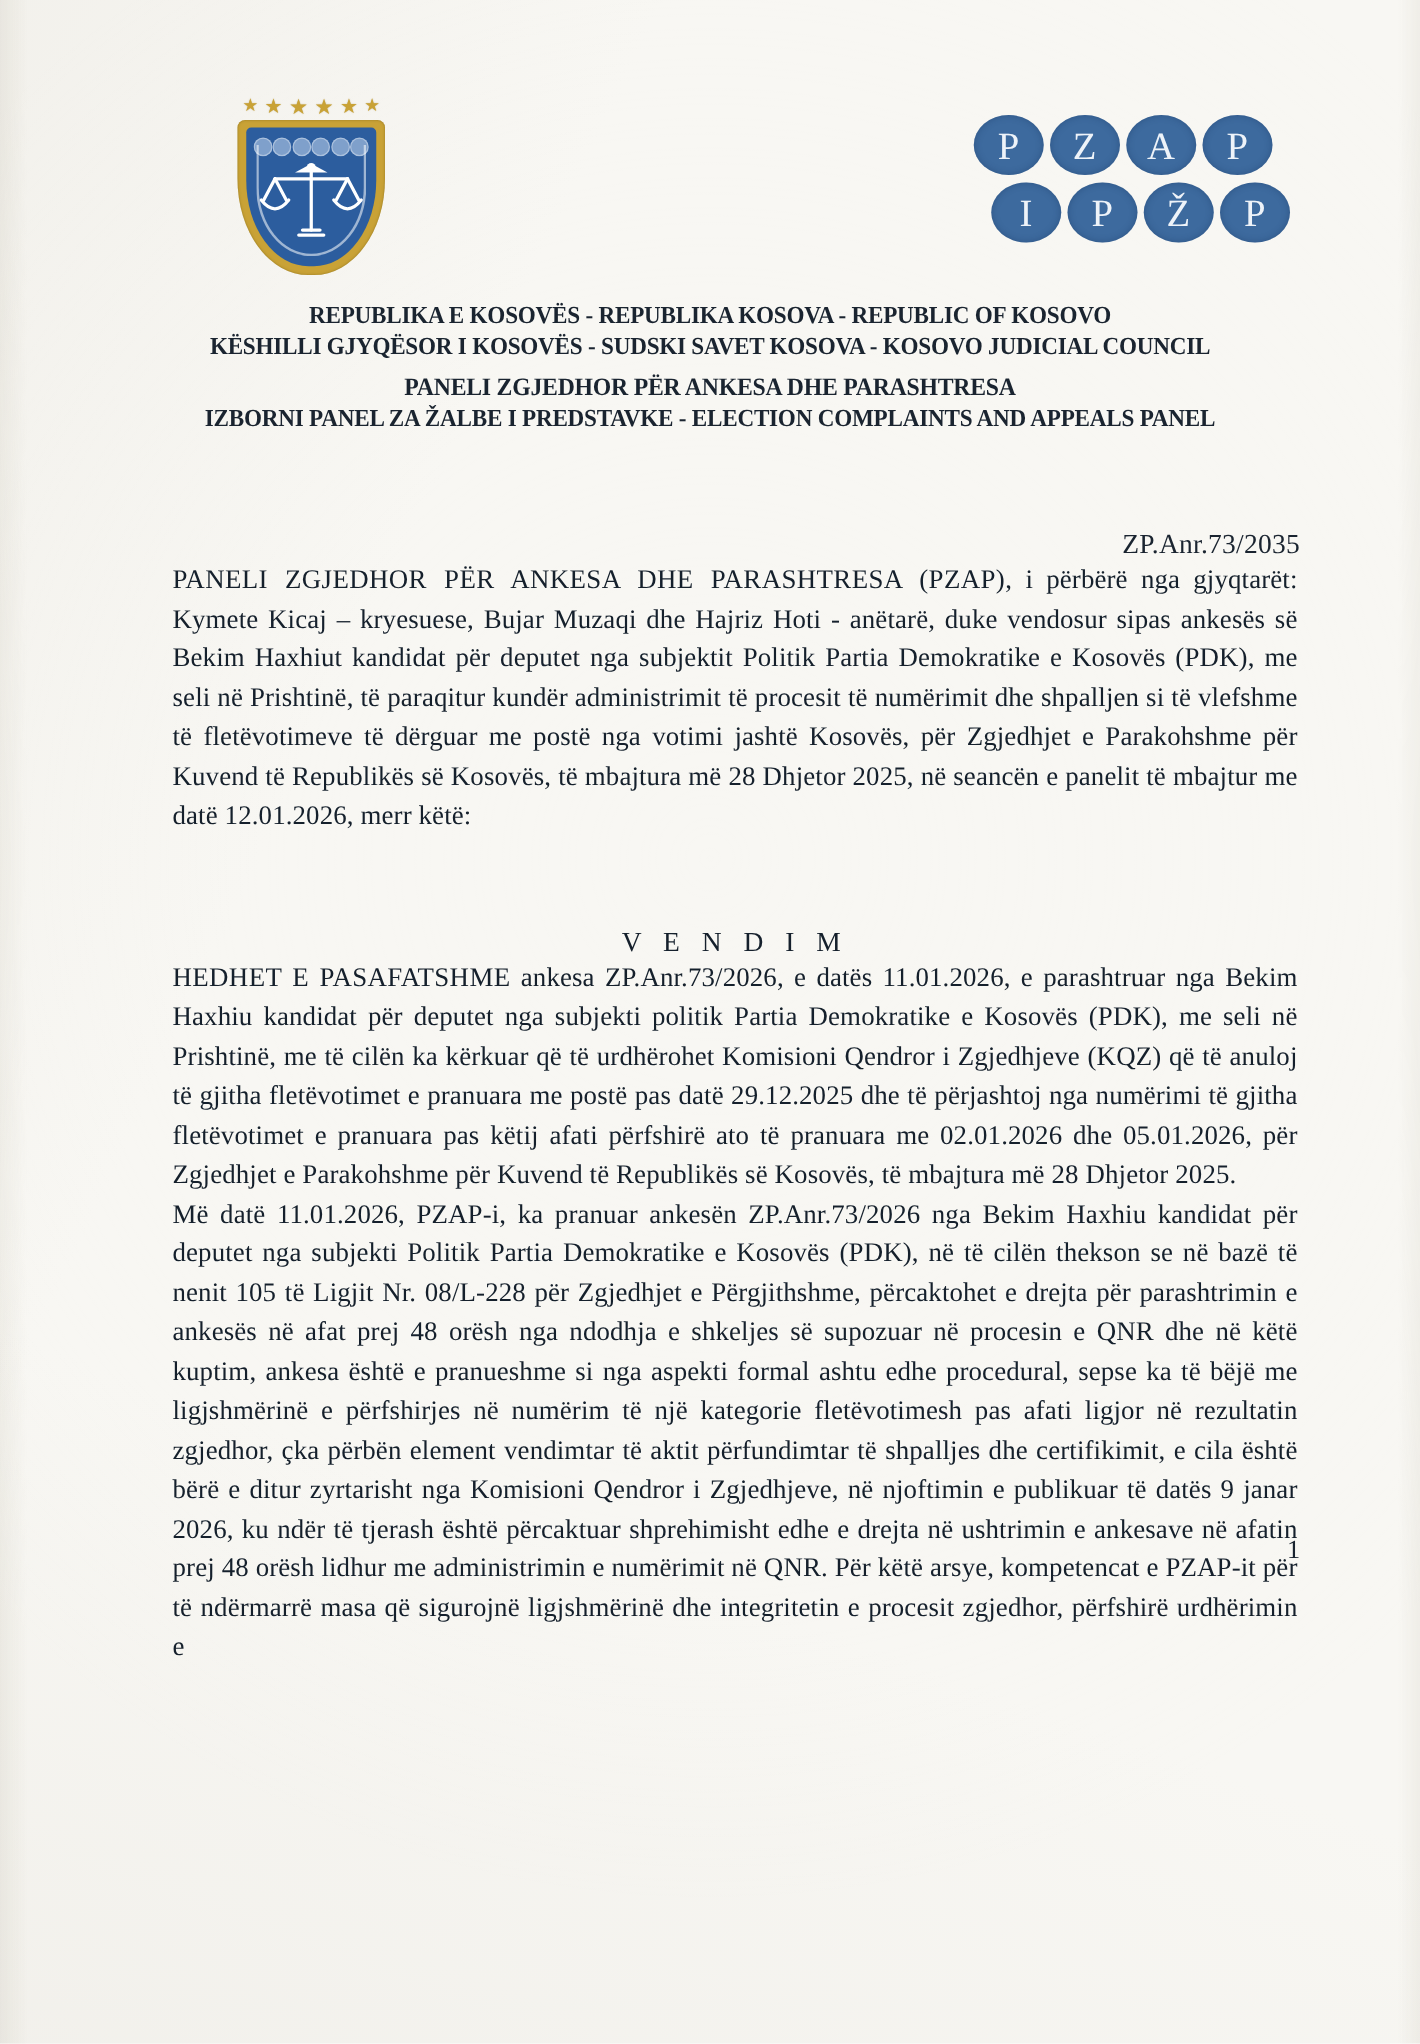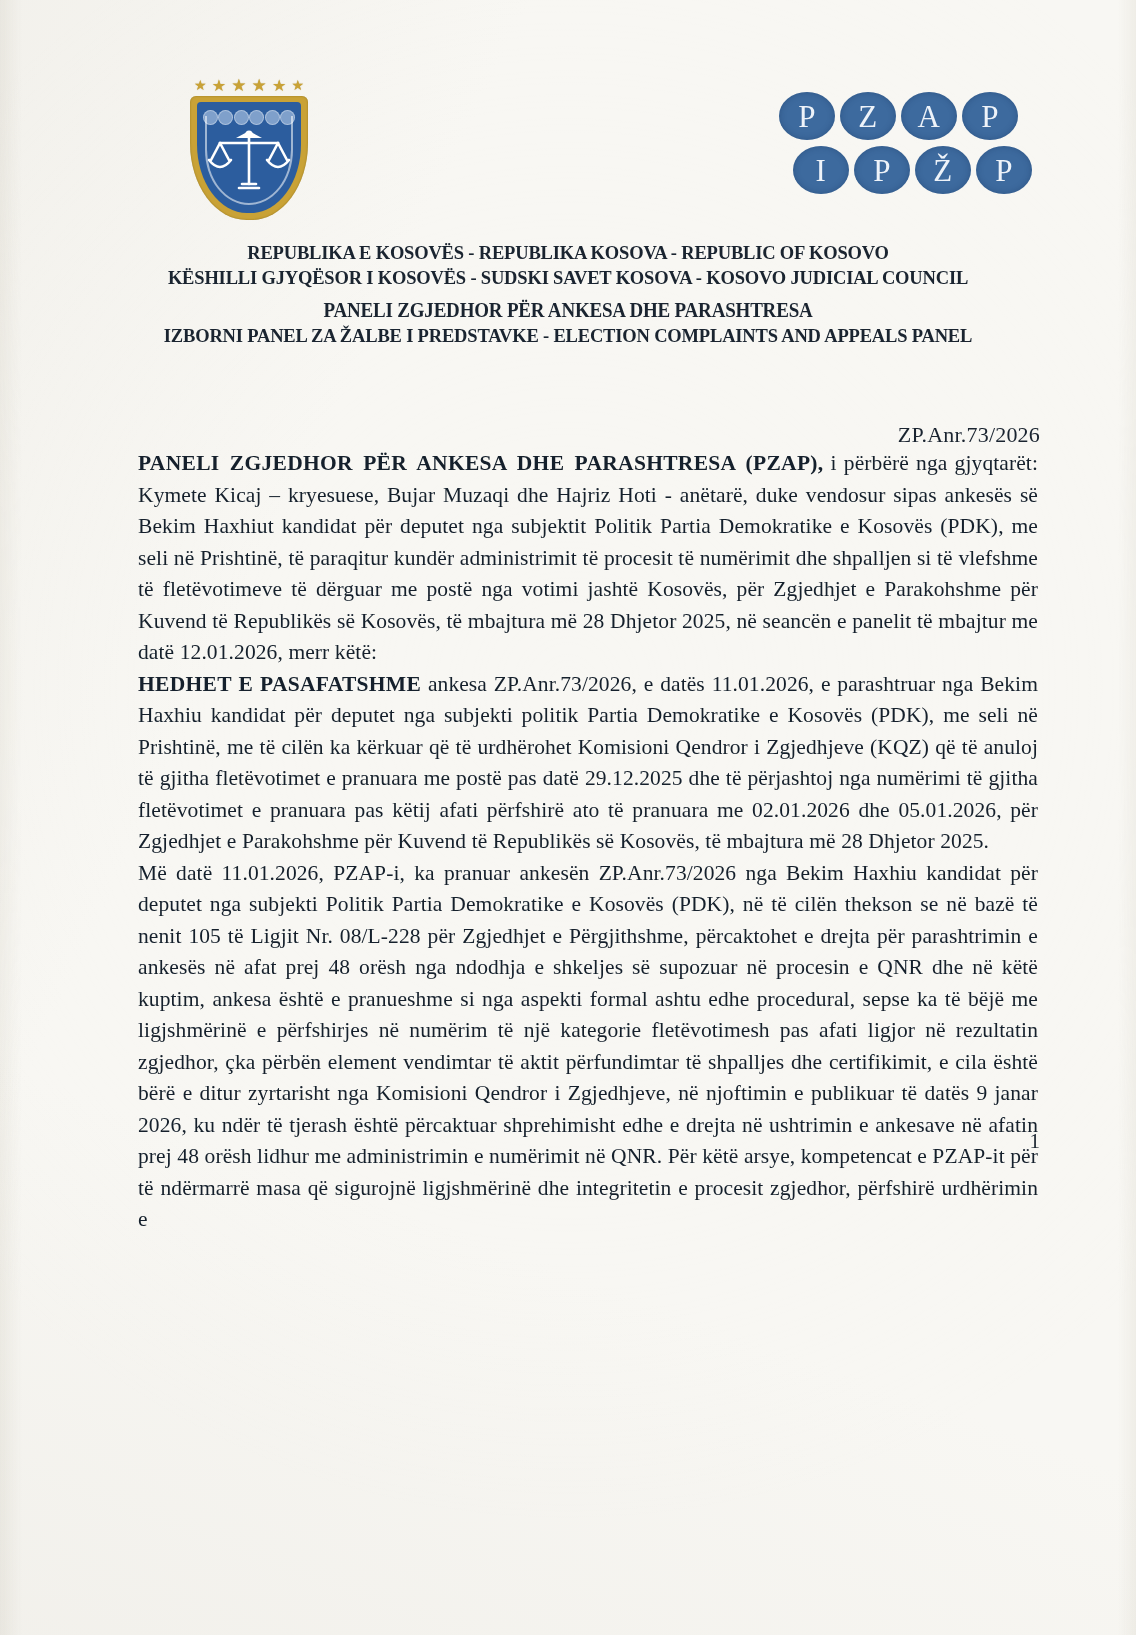--- a/index.html
+++ b/index.html
@@ -203,21 +203,21 @@
   }
   p.para {
     margin: 0;
     text-align: justify;
     font-size: 21.5px;
     line-height: 31.5px;
     letter-spacing: .1px;
     text-indent: 0;
   }
   .lead-bold {
-    font-weight: bold;
+    font-weight: normal;
     letter-spacing: .3px;
   }
   .p-intro {
     margin-top: 26px;
   }
   .p-intro .lead-bold {
     word-spacing: 3px;
   }
 
   .section-heading {
@@ -311,26 +311,27 @@
       </div>
     </div>
 
     <div class="header-lines">
       <div class="hl l1">REPUBLIKA E KOSOVËS - REPUBLIKA KOSOVA - REPUBLIC OF KOSOVO</div>
       <div class="hl l2">KËSHILLI GJYQËSOR I KOSOVËS - SUDSKI SAVET KOSOVA - KOSOVO JUDICIAL COUNCIL</div>
       <div class="hl l3">PANELI ZGJEDHOR PËR ANKESA DHE PARASHTRESA</div>
       <div class="hl l4">IZBORNI PANEL ZA ŽALBE I PREDSTAVKE - ELECTION COMPLAINTS AND APPEALS PANEL</div>
     </div>
 
-    <div class="case-no">ZP.Anr.73/2026</div>
+    <div class="case-no">ZP.Anr.73/2035</div>
 
     <div class="body-wrap">
 
       <p class="para p-intro"><span class="lead-bold">PANELI ZGJEDHOR PËR ANKESA DHE PARASHTRESA (PZAP),</span><span> i përbërë nga gjyqtarët: Kymete Kicaj – kryesuese, Bujar Muzaqi dhe Hajriz Hoti - anëtarë, duke vendosur sipas ankesës së Bekim Haxhiut kandidat për deputet nga subjektit Politik Partia Demokratike e Kosovës (PDK), me seli në Prishtinë, të paraqitur kundër administrimit të procesit të numërimit dhe shpalljen si të vlefshme të fletëvotimeve të dërguar me postë nga votimi jashtë Kosovës, për Zgjedhjet e Parakohshme për Kuvend të Republikës së Kosovës, të mbajtura më 28 Dhjetor 2025, në seancën e panelit të mbajtur me datë  12.01.2026, merr këtë:</span></p>
 
+      <div class="section-heading">V E N D I M</div>
 
       <p class="para p-decision"><span class="lead-bold">HEDHET E PASAFATSHME</span><span> ankesa ZP.Anr.73/2026, e datës 11.01.2026, e parashtruar nga Bekim Haxhiu kandidat për deputet nga subjekti politik Partia Demokratike e Kosovës (PDK), me seli në Prishtinë, me të cilën ka kërkuar që të urdhërohet Komisioni Qendror i Zgjedhjeve (KQZ) që të anuloj të gjitha fletëvotimet e pranuara me postë pas datë 29.12.2025 dhe të përjashtoj nga numërimi të gjitha fletëvotimet e pranuara pas këtij afati përfshirë ato të pranuara me 02.01.2026 dhe 05.01.2026, për Zgjedhjet e Parakohshme për Kuvend të Republikës së Kosovës, të mbajtura më 28 Dhjetor 2025.</span></p>
 
 
       <p class="para p-reasoning">Më datë 11.01.2026, PZAP-i, ka pranuar ankesën ZP.Anr.73/2026 nga Bekim Haxhiu kandidat për deputet nga subjekti Politik Partia Demokratike e Kosovës (PDK), në të cilën thekson se në bazë të nenit 105 të Ligjit Nr. 08/L-228 për Zgjedhjet e Përgjithshme, përcaktohet e drejta për parashtrimin e ankesës në afat prej 48 orësh nga ndodhja e shkeljes së supozuar në procesin e QNR dhe në këtë kuptim, ankesa është e pranueshme si nga aspekti formal ashtu edhe procedural, sepse ka të bëjë me ligjshmërinë e përfshirjes në numërim të një kategorie fletëvotimesh pas afati ligjor në rezultatin zgjedhor, çka përbën element vendimtar të aktit përfundimtar të shpalljes dhe certifikimit, e cila është bërë e ditur zyrtarisht nga Komisioni Qendror i Zgjedhjeve, në njoftimin e publikuar të datës 9 janar 2026, ku ndër të tjerash është përcaktuar shprehimisht edhe e drejta  në ushtrimin e ankesave në afatin prej 48 orësh lidhur me administrimin e  numërimit në QNR. Për këtë arsye, kompetencat e PZAP-it për të ndërmarrë masa që sigurojnë  ligjshmërinë dhe integritetin e procesit zgjedhor, përfshirë urdhërimin e</p>
     </div>
 
     <div class="page-number">1</div>
 
   </div>

